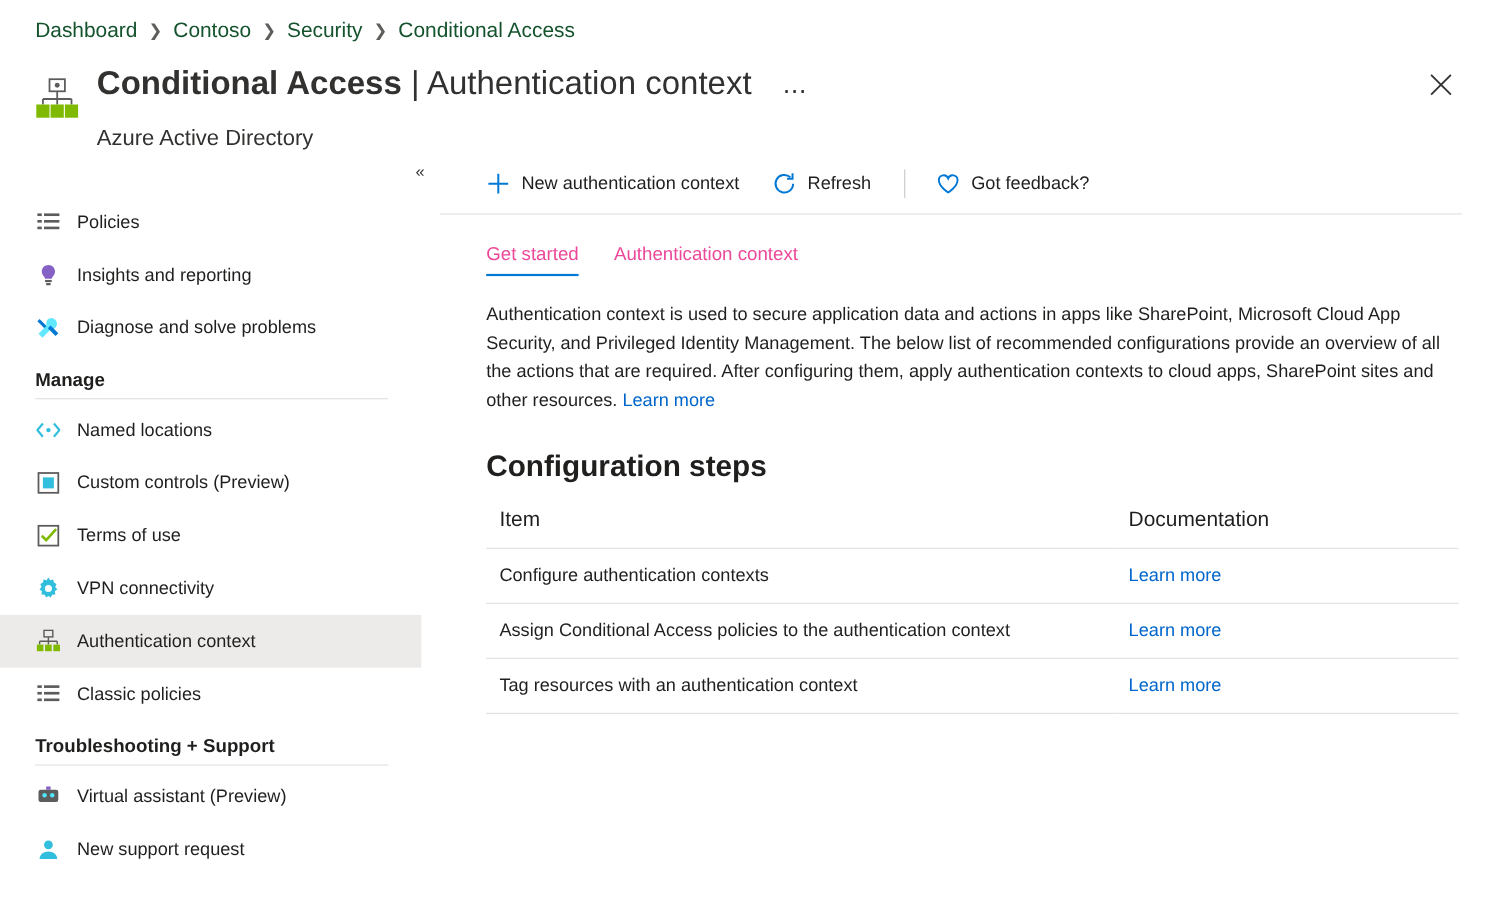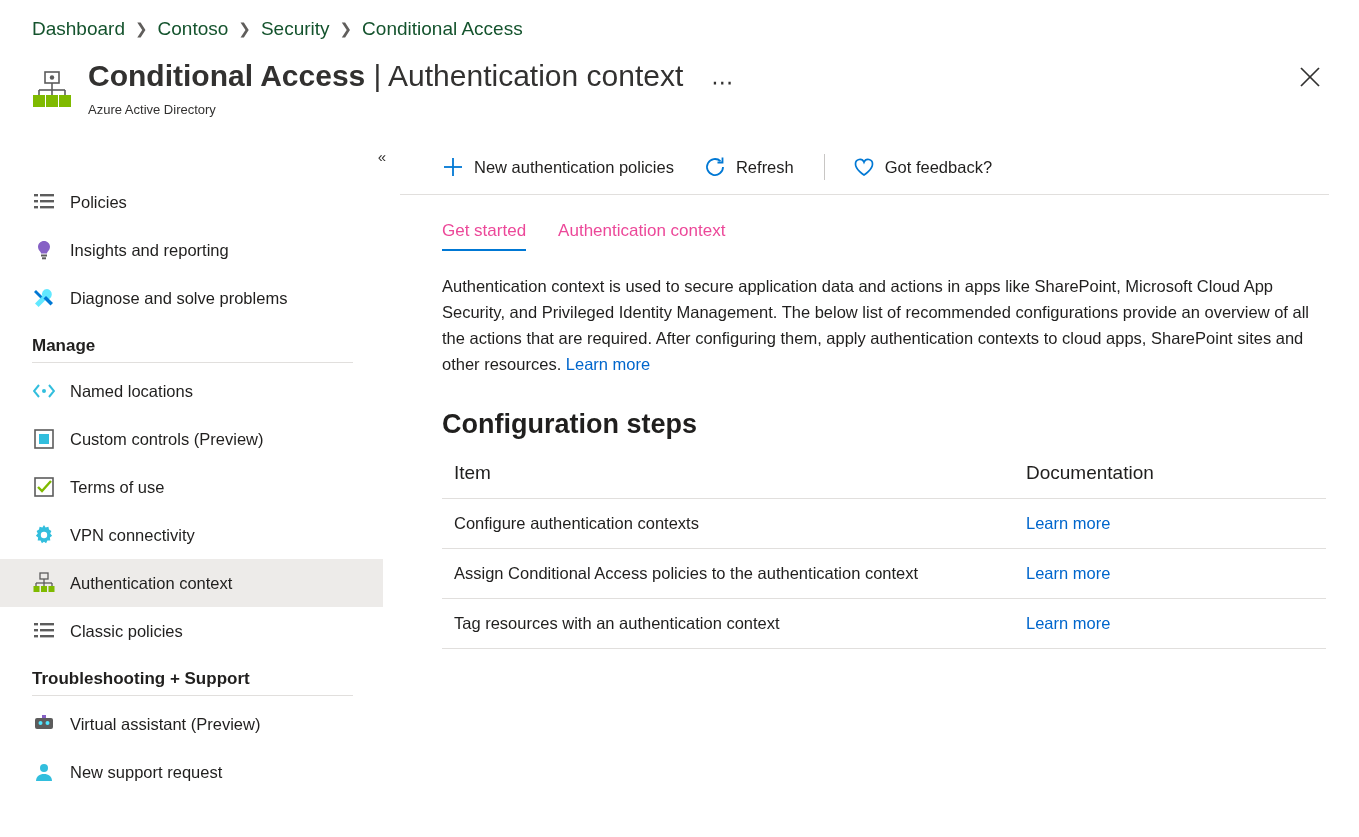--- a/index.html
+++ b/index.html
@@ -66,24 +66,24 @@
     font-size: 30px;
     line-height: 40px;
     font-weight: 400;
     color: #323130;
     white-space: nowrap;
   }
   .page-title .bold {
     font-weight: 700;
   }
   .page-subtitle {
-    font-size: 13px;
+    font-size: 20px;
     line-height: 20px;
     color: #323130;
-    margin-top: 4px;
+    margin-top: 20px;
   }
   .ellipsis-btn {
     margin-left: 28px;
     margin-top: 18px;
     font-size: 22px;
     line-height: 18px;
     color: #323130;
     cursor: pointer;
     letter-spacing: 1px;
   }
@@ -448,21 +448,21 @@
   <div class="content">
 
     <div class="cmdbar">
       <div class="cmd">
         <span class="ic">
           <svg width="22" height="22" viewBox="0 0 22 22">
             <line x1="11" y1="2" x2="11" y2="20" stroke="#0078d4" stroke-width="1.8"></line>
             <line x1="2" y1="11" x2="20" y2="11" stroke="#0078d4" stroke-width="1.8"></line>
           </svg>
         </span>
-        <span>New authentication policies</span>
+        <span>New authentication context</span>
       </div>
 
       <div class="cmd">
         <span class="ic">
           <svg width="22" height="22" viewBox="0 0 22 22">
             <path d="M19 11a8 8 0 1 1-2.5-5.8" fill="none" stroke="#0078d4" stroke-width="1.8"></path>
             <path d="M18.5 1.5v5h-5" fill="none" stroke="#0078d4" stroke-width="1.8"></path>
           </svg>
         </span>
         <span>Refresh</span>

